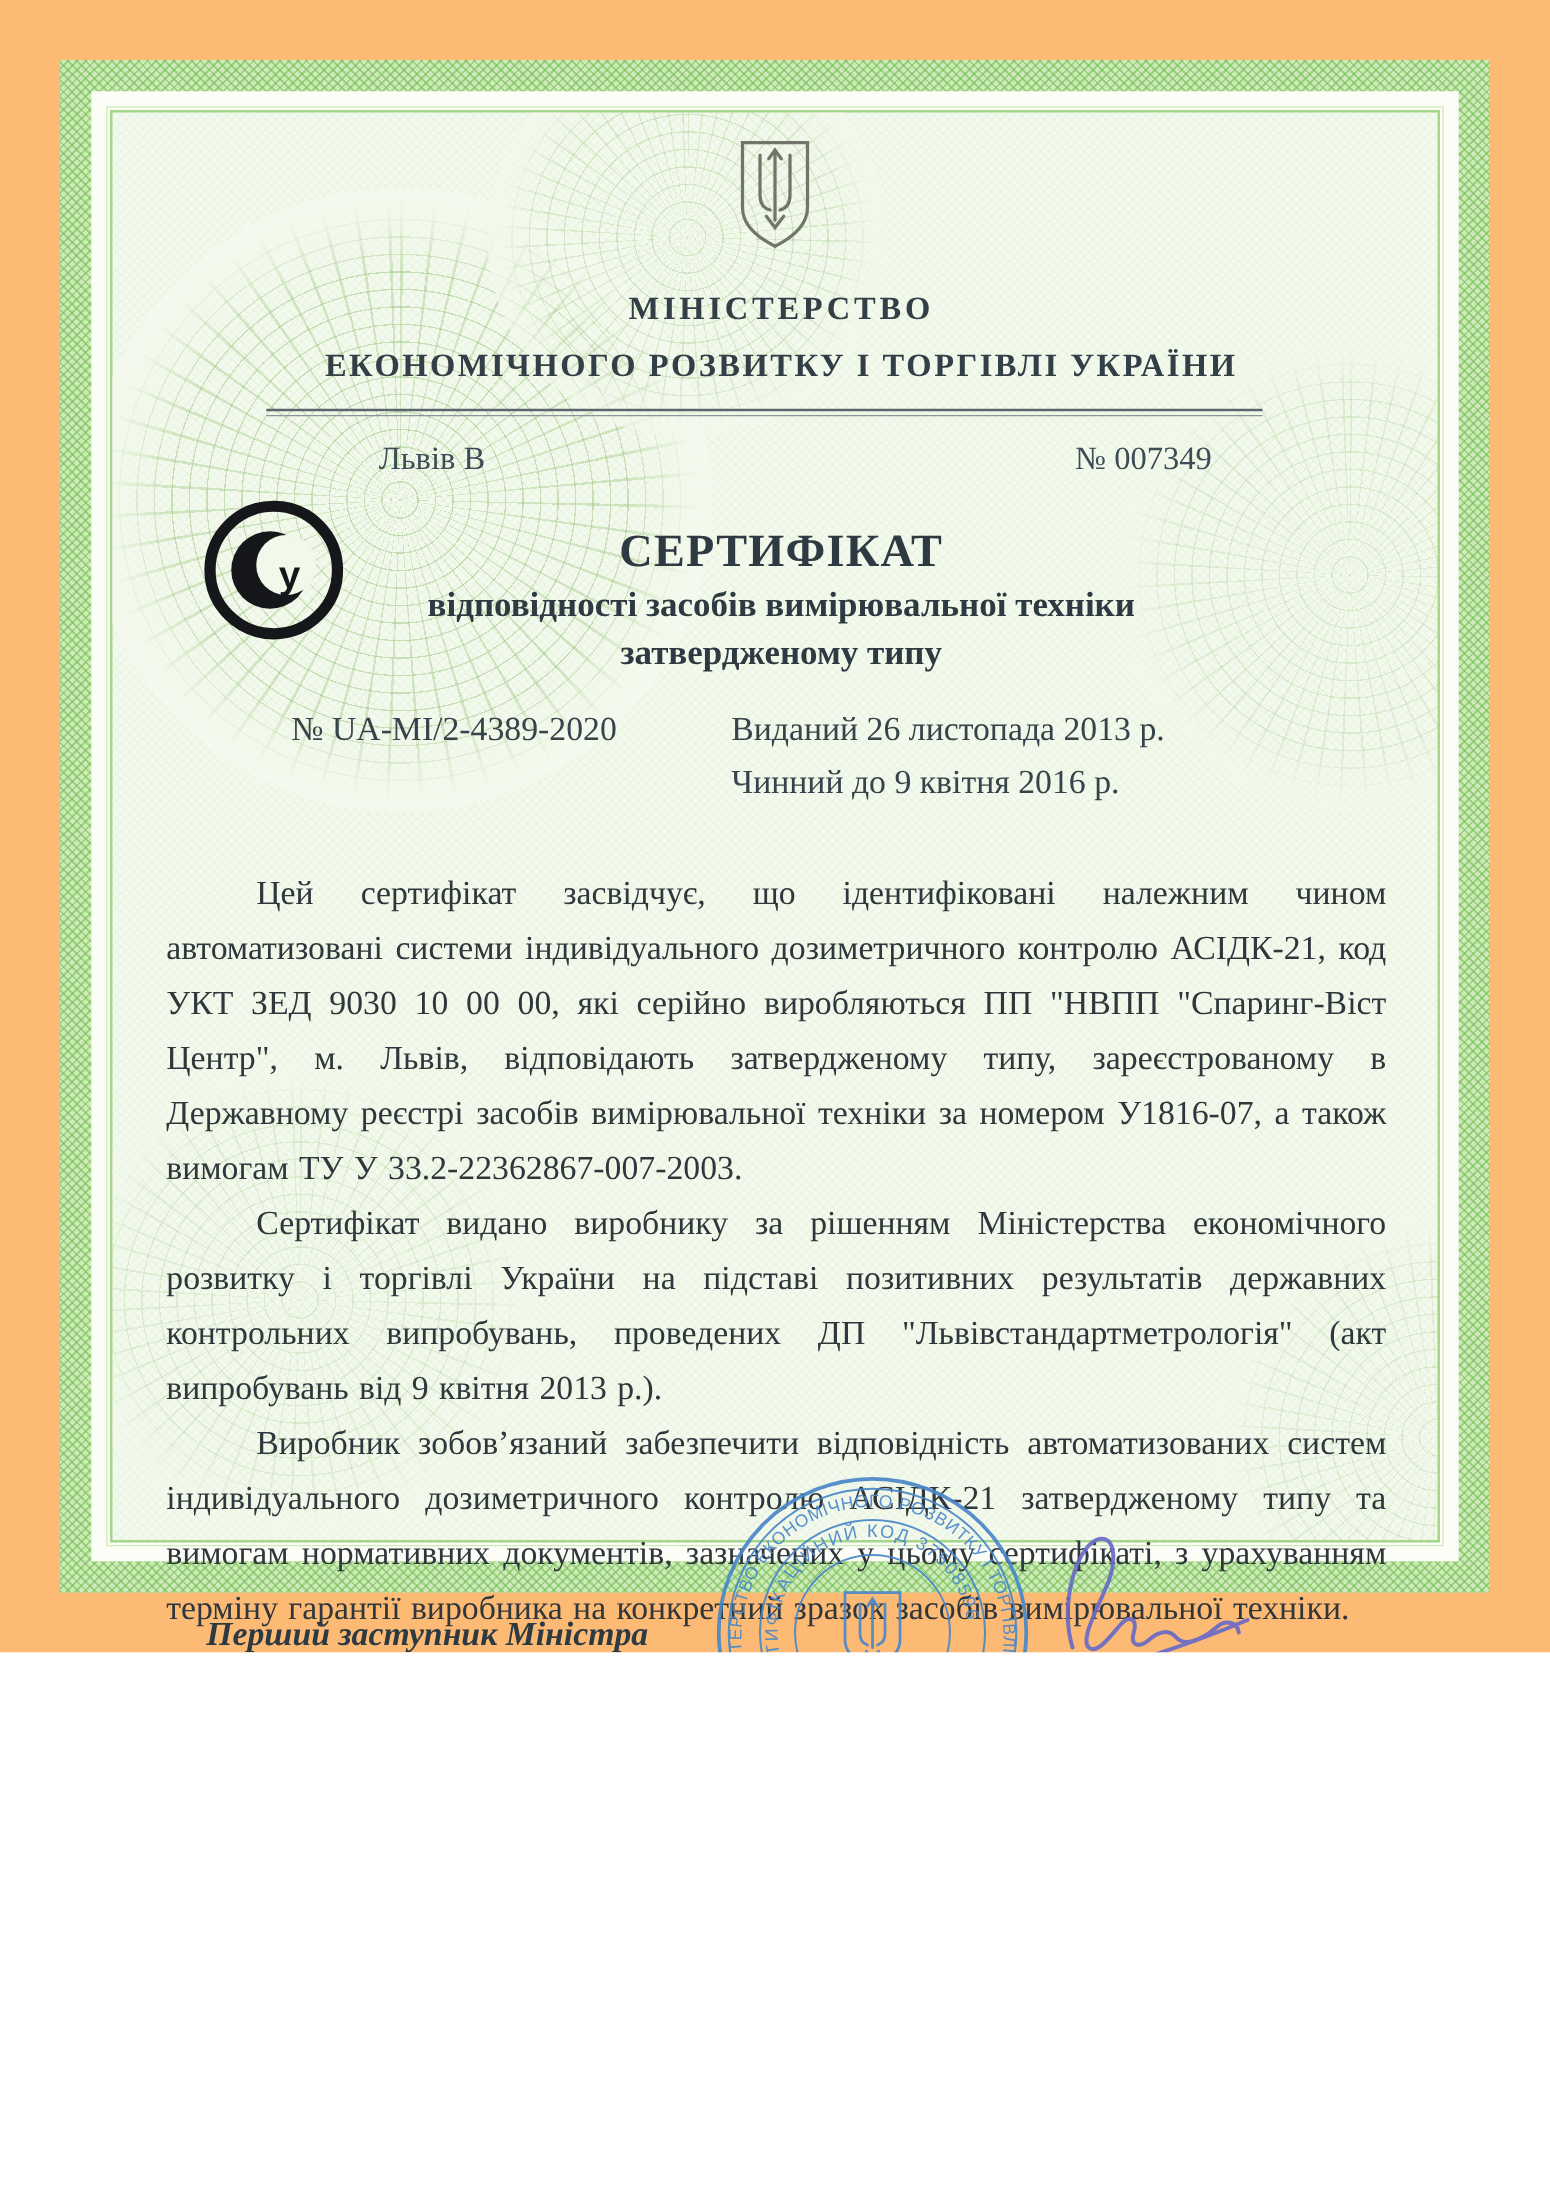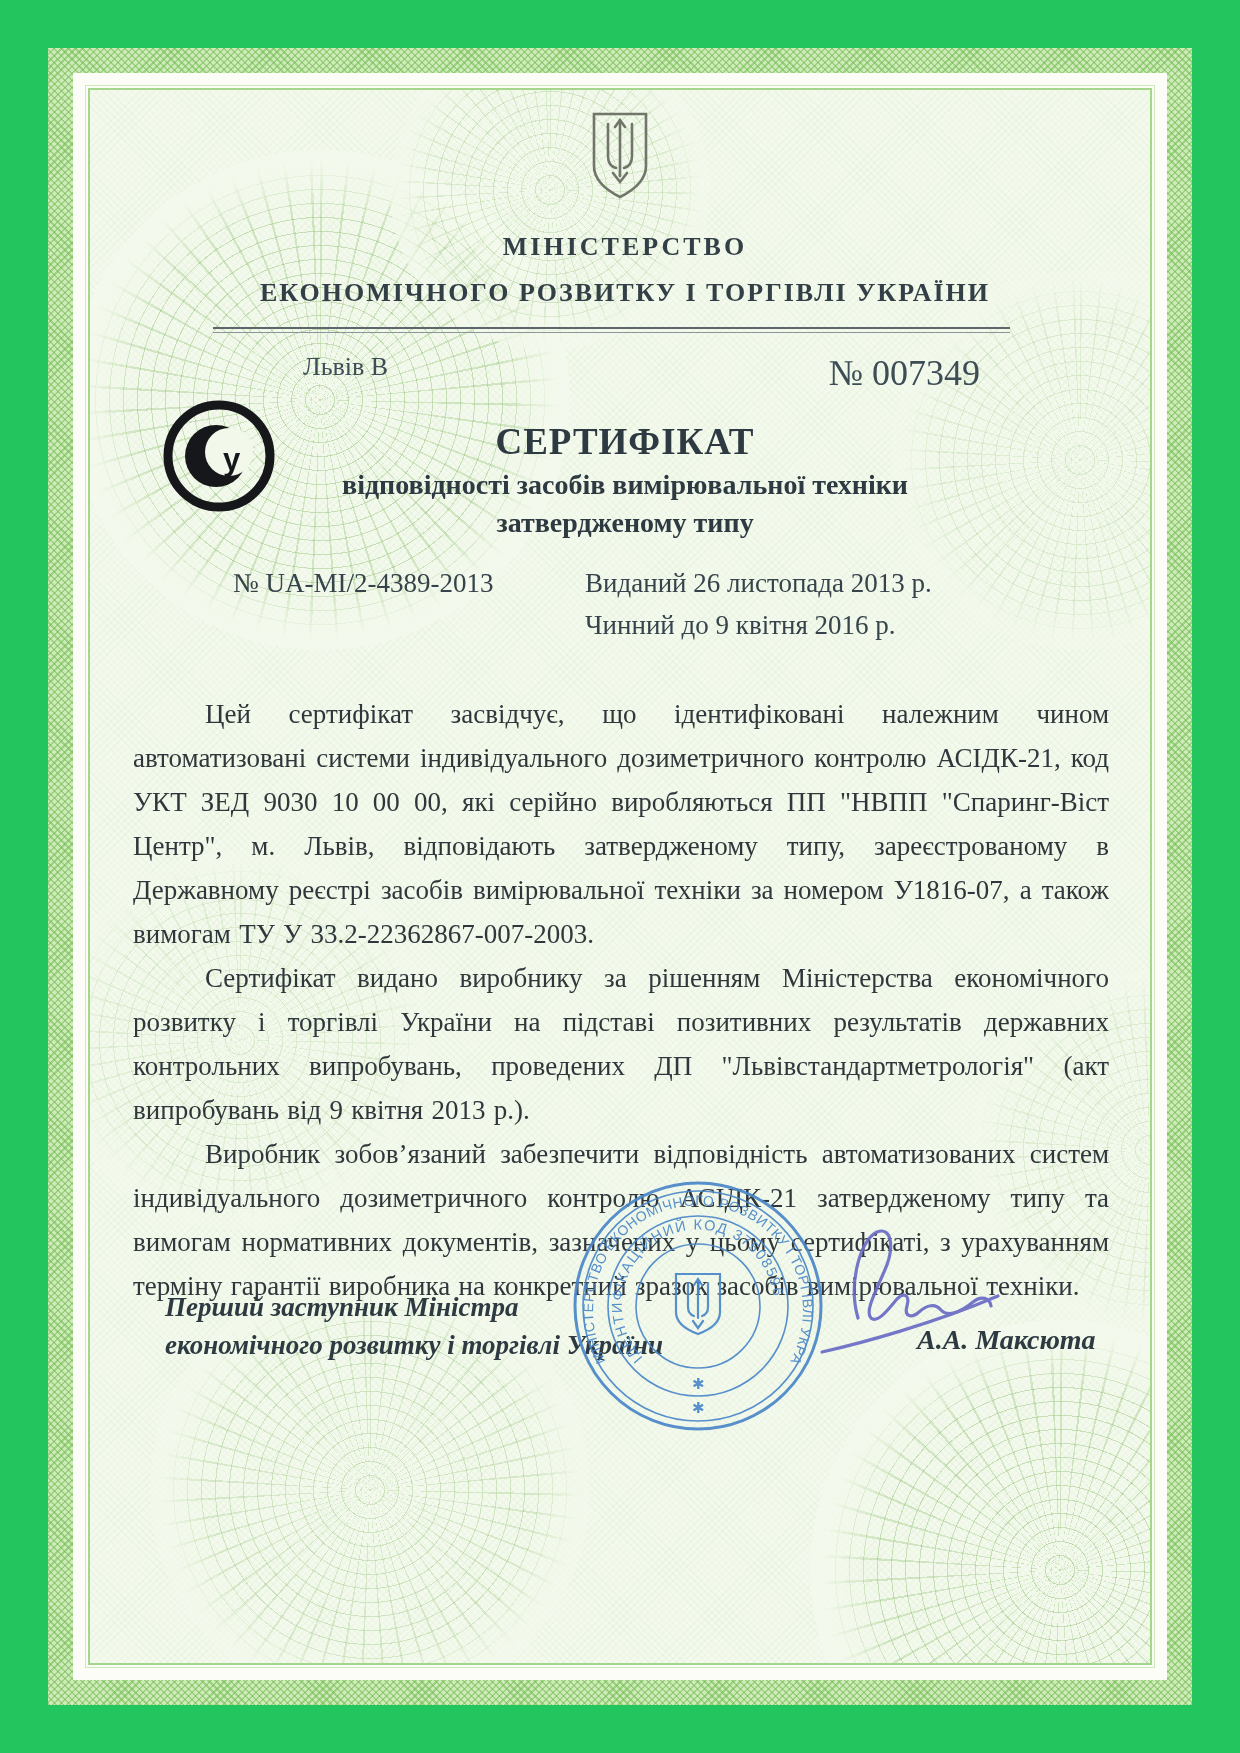--- a/index.html
+++ b/index.html
@@ -1,16 +1,16 @@
 <!DOCTYPE html>
 <html><head>
 <meta charset="utf-8">
 <style>
   html,body{margin:0;padding:0;background:#ffffff;}
-  .page{position:relative;width:1240px;height:1753px;background:#22c55e;overflow:hidden;
+  .page{position:relative;width:1240px;height:1322px;background:#fdba74;overflow:hidden;
         font-family:"Liberation Serif","DejaVu Serif",serif;}
   
   .band{position:absolute;left:48px;top:48px;right:48px;bottom:48px;
         background-color:#cdeab8;
         background-image:
           repeating-linear-gradient(45deg, rgba(116,190,86,.55) 0 1.6px, transparent 1.6px 5px),
           repeating-linear-gradient(-45deg, rgba(116,190,86,.55) 0 1.6px, transparent 1.6px 5px);}
   .gap{position:absolute;left:73px;top:73px;right:73px;bottom:73px;background:#fbfdf6;}
   
   .frame{position:absolute;left:88px;top:88px;right:88px;bottom:88px;
@@ -72,34 +72,34 @@
         <path d="M44,14 V46 Q44,56 36,58"></path>
         <path d="M25,63 L32,72 L39,63"></path>
       </g>
     </svg>
 
     <div class="center-col ministry" style="top:232px;">МІНІСТЕРСТВО</div>
     <div class="center-col ministry2" style="top:278px;">ЕКОНОМІЧНОГО РОЗВИТКУ І ТОРГІВЛІ УКРАЇНИ</div>
     <div class="rule"></div>
 
     <div class="serial" style="left:303px;">Львів В</div>
-    <div class="serial" style="left:798px;width:182px;text-align:right;font-size:36px;">№ 007349</div>
+    <div class="serial" style="left:860px;width:182px;font-size:26px;">№ 007349</div>
 
     <svg class="abs" style="left:160px;top:397px;" width="118" height="118" viewBox="0 0 118 118">
       <circle cx="59" cy="59" r="51" fill="none" stroke="#15171a" stroke-width="9"></circle>
       <circle cx="56" cy="59" r="31" fill="#15171a"></circle>
       <circle cx="69" cy="55" r="24" fill="#f2f8ea"></circle>
       <text x="63" y="73" font-family="Liberation Sans, sans-serif" font-weight="bold" font-size="31" fill="#15171a">у</text>
     </svg>
 
     <div class="center-col title" style="top:420px;text-align:center;">СЕРТИФІКАТ</div>
     <div class="center-col subtitle" style="top:507px;">затвердженому типу</div>
     <div class="center-col subtitle" style="top:469px;">відповідності засобів вимірювальної техніки</div>
 
-    <div class="detail" style="left:233px;top:568px;">№  UA-MI/2-4389-2013</div>
+    <div class="detail" style="left:233px;top:568px;">№  UA-MI/2-4389-2020</div>
     <div class="detail" style="left:585px;top:568px;">Виданий 26 листопада 2013 р.</div>
     <div class="detail" style="left:585px;top:610px;">Чинний до 9 квітня 2016 р.</div>
 
     <div class="body-text">
       <p>Цей сертифікат засвідчує, що ідентифіковані належним чином автоматизовані системи індивідуального дозиметричного контролю АСІДК-21, код УКТ ЗЕД 9030 10 00 00, які серійно виробляються ПП "НВПП "Спаринг-Віст Центр", м. Львів, відповідають затвердженому типу, зареєстрованому в Державному реєстрі засобів вимірювальної техніки за номером У1816-07, а також вимогам ТУ У 33.2-22362867-007-2003.</p>
       <p>Сертифікат видано виробнику за рішенням Міністерства економічного розвитку і торгівлі України на підставі позитивних результатів державних контрольних випробувань, проведених ДП "Львівстандартметрологія" (акт випробувань від 9 квітня 2013 р.).</p>
       <p>Виробник зобов’язаний забезпечити відповідність автоматизованих систем індивідуального дозиметричного контролю АСІДК-21 затвердженому типу та вимогам нормативних документів, зазначених у цьому сертифікаті, з урахуванням терміну гарантії виробника на конкретний зразок засобів вимірювальної техніки.</p>
     </div>
 
     <div class="sig" style="left:165px;top:1292px;">Перший заступник Міністра</div>

